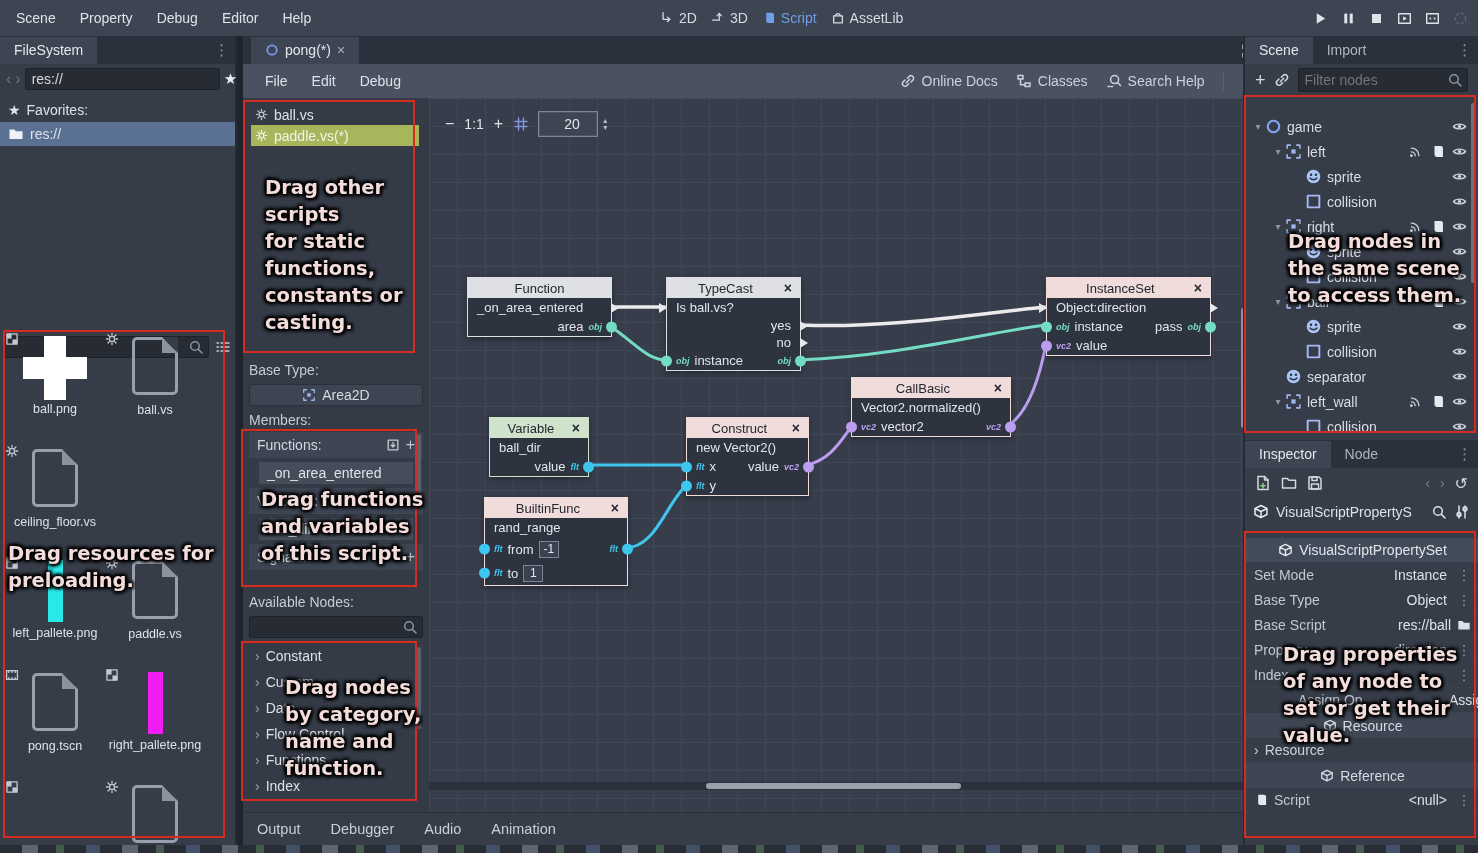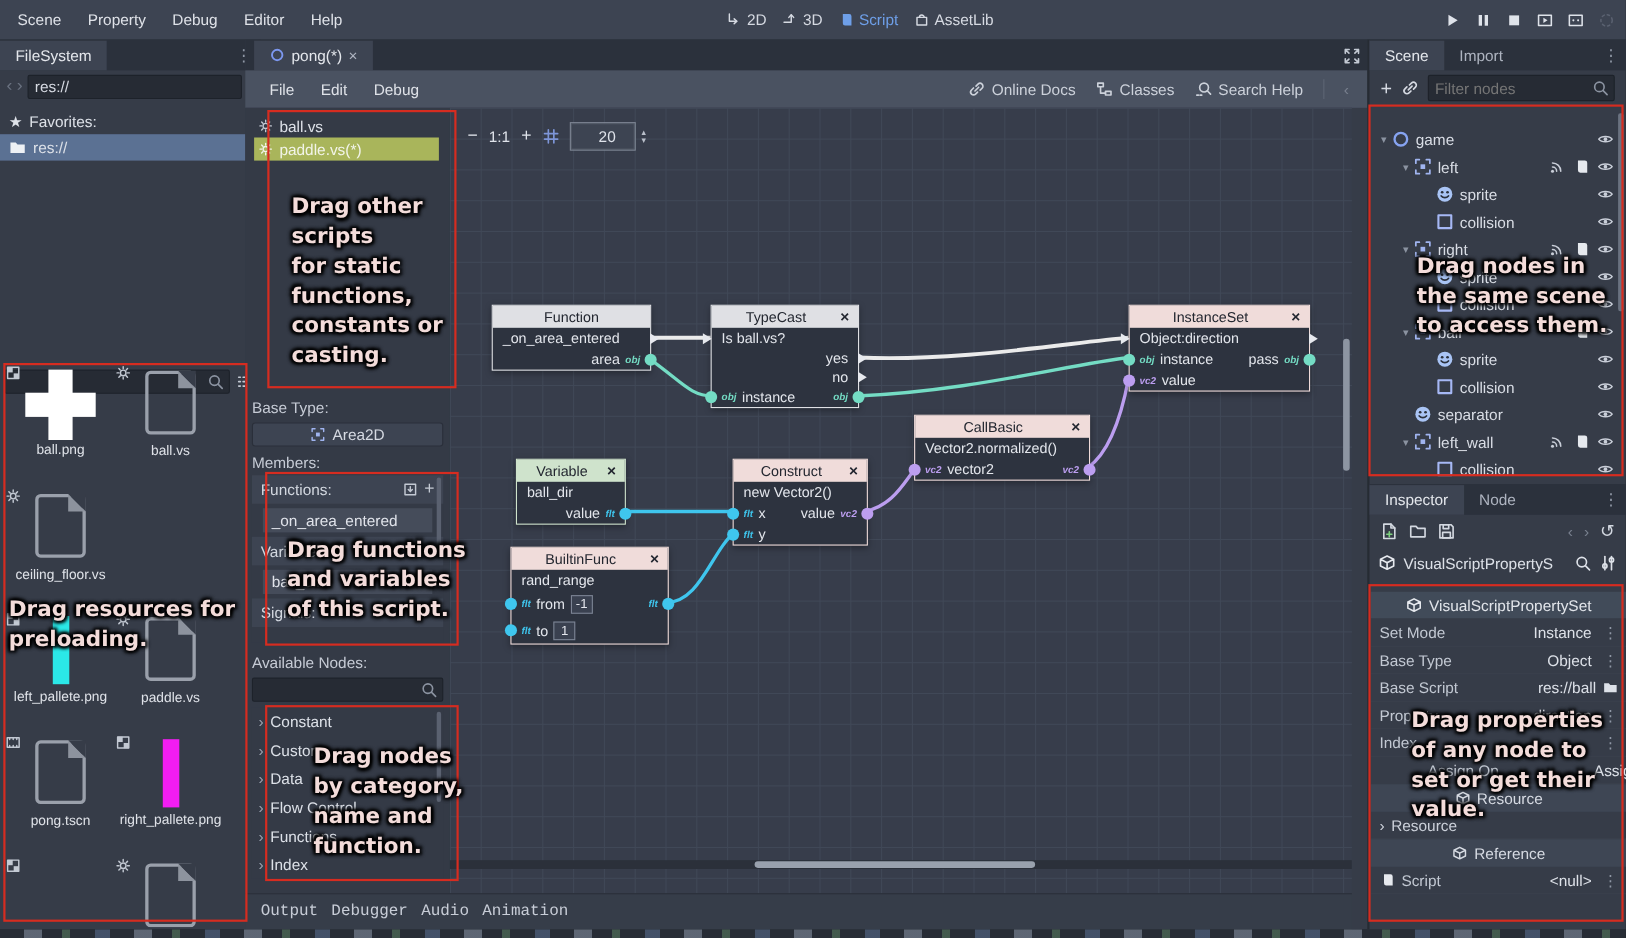--- a/index.html
+++ b/index.html
@@ -23,21 +23,21 @@
   #modes { position:absolute; left:660px; top:0; height:36px; display:flex; align-items:center; gap:14px; }
   .mode { display:flex; align-items:center; gap:5px; color:#d6dae2; }
   .mode.active { color:#6e9fe8; }
   #transport { position:absolute; right:10px; top:0; height:36px; display:flex; align-items:center; gap:13px; color:#dfe3ea; }
   #transport .ic { width:15px; height:15px; }
   #transport .spin { color:#5a6170; }
 
   
   .panel { position:absolute; top:36px; height:809px; background:#363c48; }
   #left-panel  { left:0; width:237px; border-right:2px solid #262b33; }
-  #center      { left:223px; width:1036px; }
+  #center      { left:243px; width:1036px; }
   #right-panel { left:1243px; width:235px; border-left:2px solid #262b33; }
 
   .tabrow { position:absolute; left:0; right:0; height:28px; background:#2b313c; display:flex; align-items:flex-end; }
   .tab { padding:5px 14px 6px; color:#aeb4c0; display:flex; gap:6px; align-items:center; }
   .tab.active { background:#3d4452; color:#e4e7ec; }
   .vdots { position:absolute; right:6px; top:5px; color:#8f97a5; font-size:15px; letter-spacing:0; }
 
   
   .fs-nav { position:absolute; top:28px; left:0; right:0; height:30px; display:flex; align-items:center; gap:4px; padding:0 6px; }
   .navbtn { color:#6a7280; font-size:16px; width:16px; text-align:center; }
@@ -82,21 +82,21 @@
   #members-box { position:absolute; left:6px; top:334px; width:174px; height:152px; background:#343a46; }
   .mhdr { height:26px; background:#3d4452; display:flex; align-items:center; padding:0 8px; gap:6px; color:#d3d8e0; margin-bottom:4px; }
   .mhdr .sp { flex:1; }
   .mitem { height:22px; margin:0 10px 4px 10px; background:#454c5a; display:flex; align-items:center; padding:0 8px; color:#e0e3ea; }
   .mbar { position:absolute; right:2px; top:2px; width:4px; height:66px; background:#5a6170; border-radius:2px; }
   #nodes-box { position:absolute; left:6px; top:545px; width:174px; height:156px; background:#343a46; overflow:hidden; }
   .ncat { height:26px; display:flex; align-items:center; gap:6px; padding:0 6px; color:#dde1e8; }
   .ncat .ex { color:#9aa1ae; }
   .nbar { position:absolute; right:2px; top:4px; width:4px; height:82px; background:#5a6170; border-radius:2px; }
   .se-bottombar { position:absolute; top:776px; left:0; width:1006px; height:33px; background:#363d49;
-    display:flex; align-items:center; gap:12px; padding:0 14px; border-top:1px solid #2b303a;font-family:Liberation Mono, monospace; }
+    display:flex; align-items:center; gap:30px; padding:0 14px; border-top:1px solid #2b303a; }
   .btab { color:#c8cdd7; font-size:14.5px; }
 
   
   #graph { position:absolute; left:186px; top:0; width:820px; height:714px; background:#373d4b;
     background-image:linear-gradient(#404857 1px, transparent 1px),
       linear-gradient(90deg, #404857 1px, transparent 1px);
     background-size:28px 28px; overflow:hidden; }
   #gtoolbar { position:absolute; left:16px; top:14px; display:flex; align-items:center; gap:10px; color:#dfe3ea; }
   #gtoolbar .tb { font-size:16px; }
   .snapic { color:#7d95d8; }

